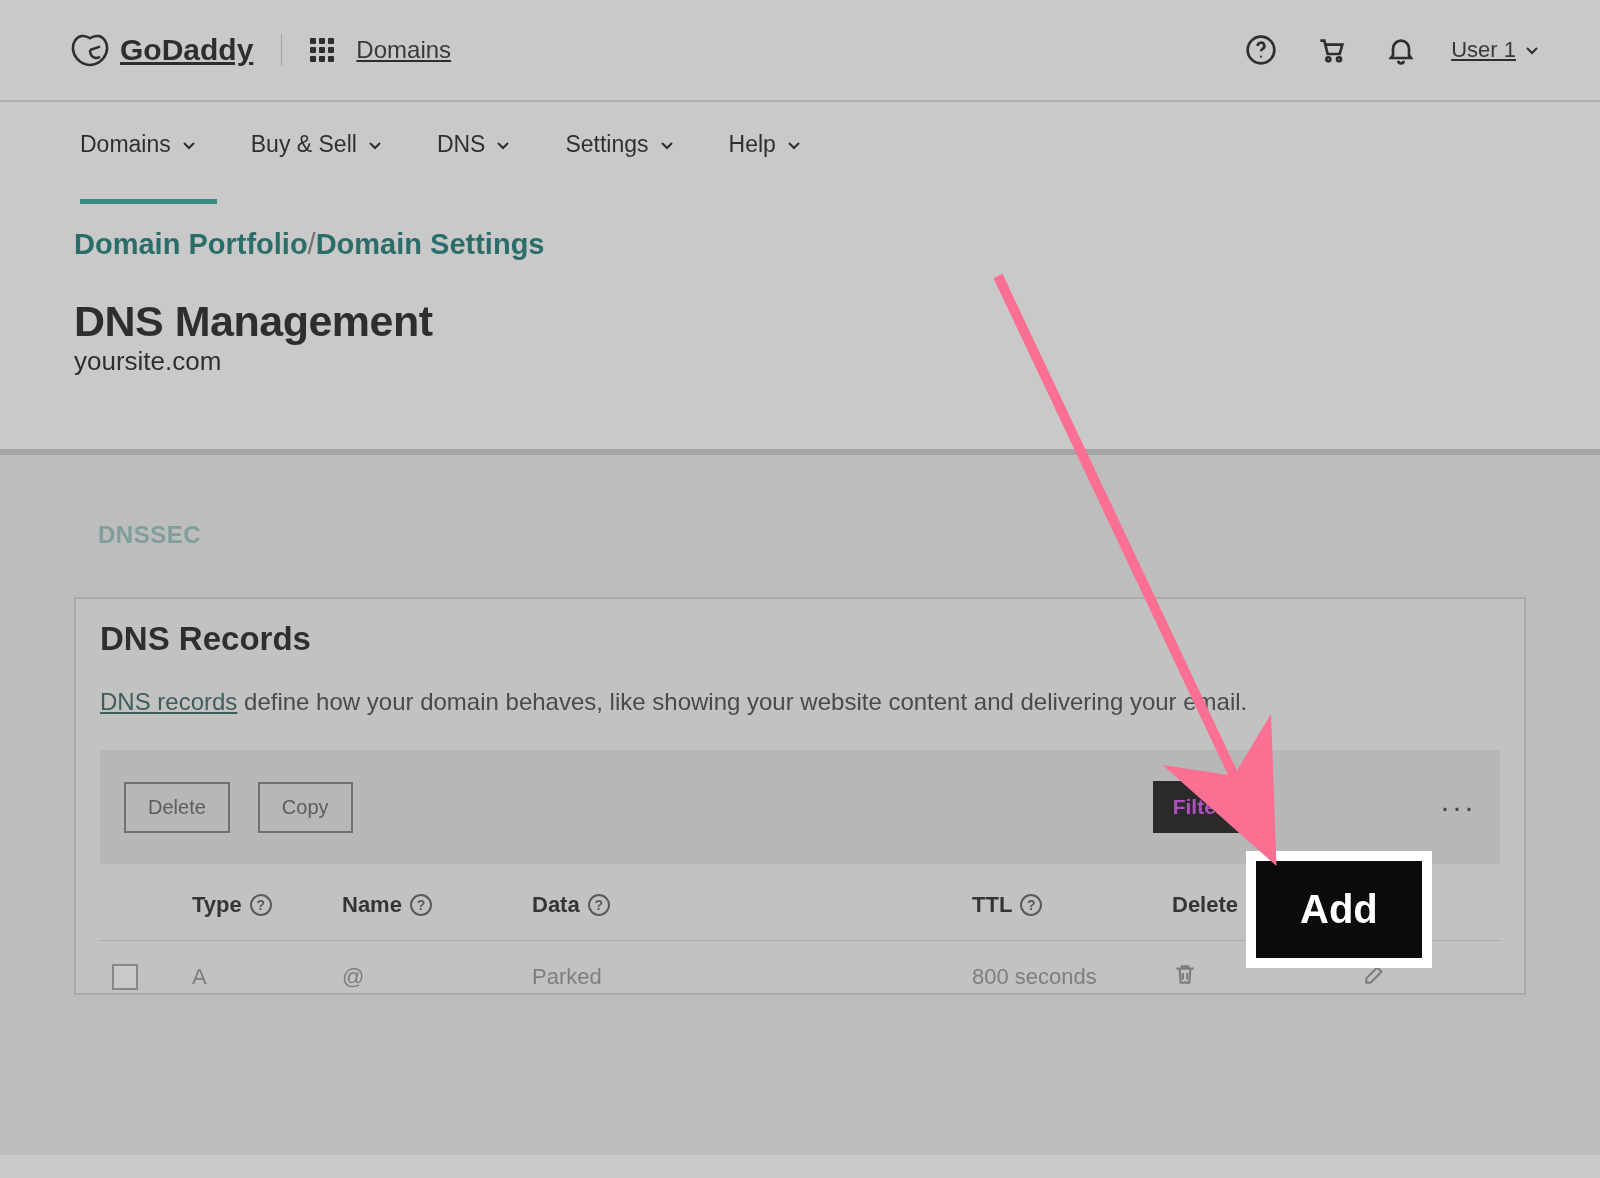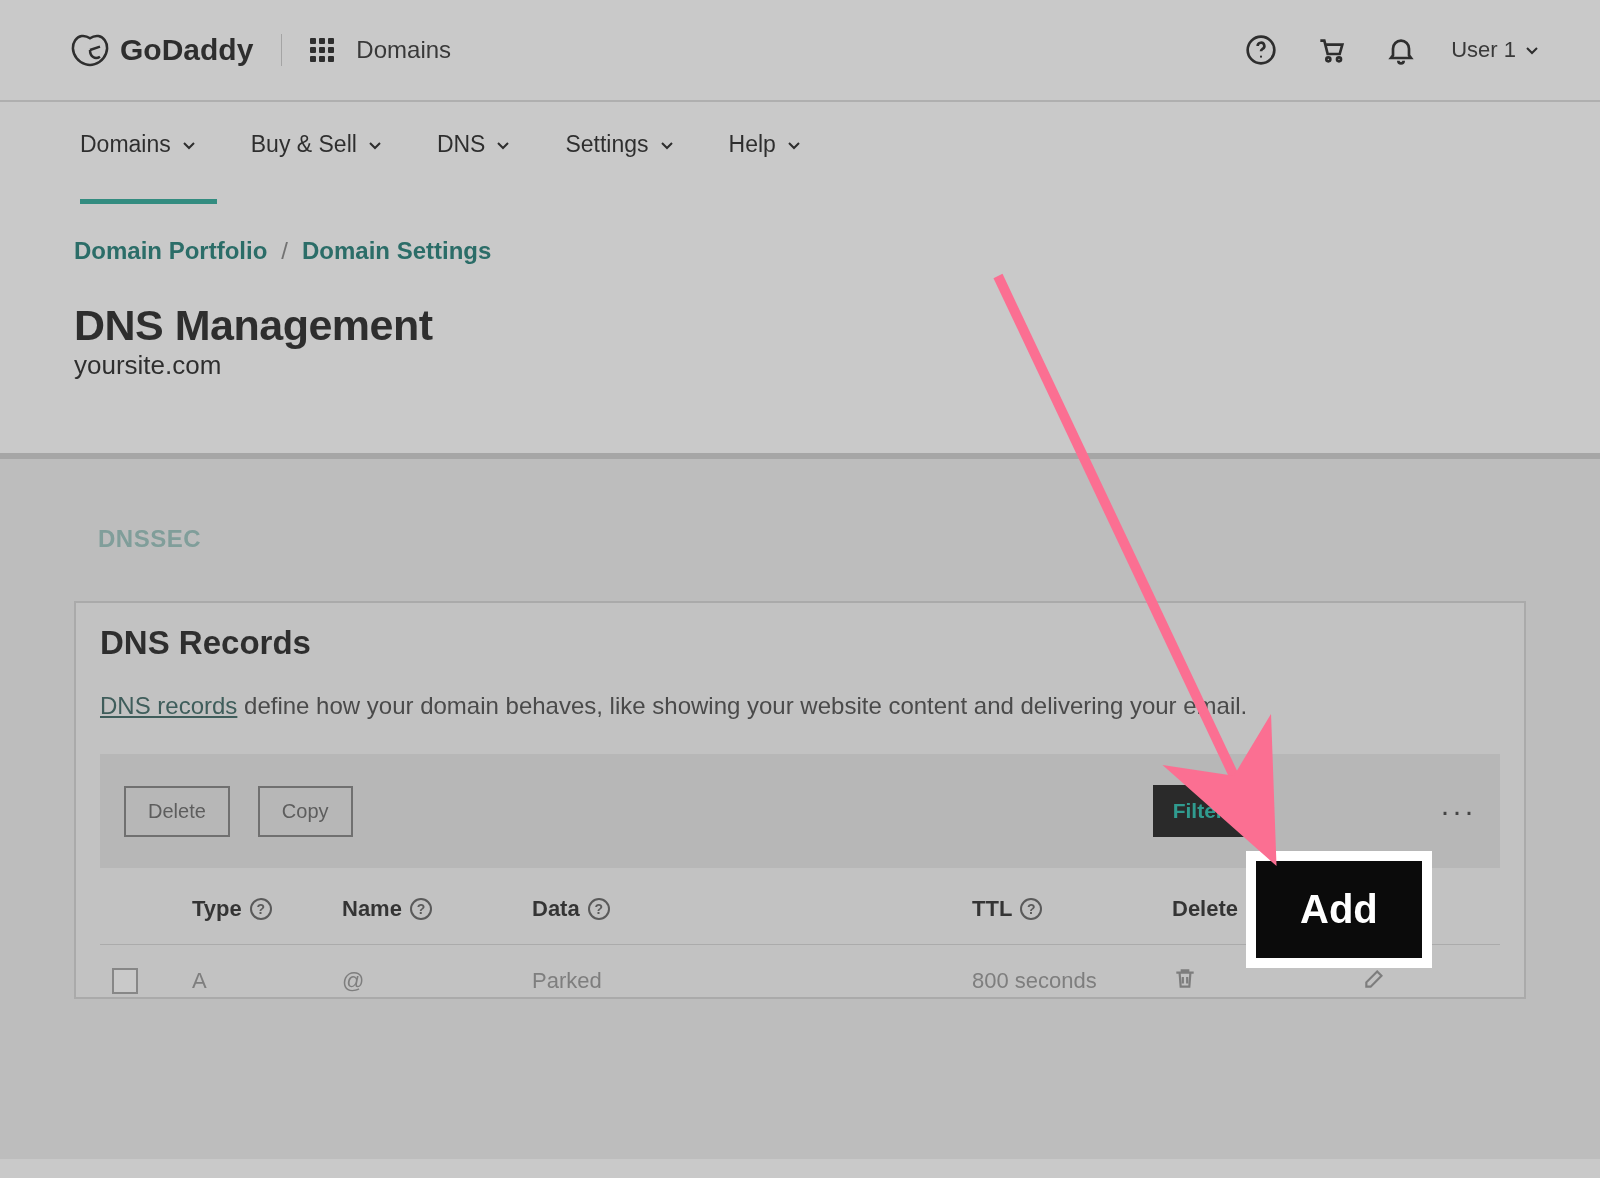--- a/index.html
+++ b/index.html
@@ -24,20 +24,21 @@
     z-index: 50;
   }
   
   .topbar {
     display: flex; align-items: center;
     height: 102px;
     padding: 0 60px 0 70px;
     border-bottom: 2px solid #d7d7d7;
     background: #fff;
     justify-content: space-between;
+    text-decoration: underline;
   }
   .topbar-left { display: flex; align-items: center; gap: 22px; }
   .logo { display: flex; align-items: center; gap: 10px; font-size: 30px; font-weight: 800; color: #111; }
   .logo svg { width: 40px; height: 36px; }
   .vsep { width: 1px; height: 32px; background: #c7c7c7; margin: 0 6px; }
   .grid-icon { width: 24px; height: 24px; display: grid; grid-template-columns: repeat(3,6px); grid-template-rows: repeat(3,6px); gap: 3px; }
   .grid-icon span { background: #111; border-radius: 1px; }
   .topbar-title { font-size: 24px; font-weight: 400; color: #222; }
   .topbar-right { display: flex; align-items: center; gap: 30px; }
   .icon-btn { display:flex; align-items:center; justify-content:center; width:40px; height:40px; cursor:pointer; }
@@ -58,21 +59,21 @@
     height:5px; background:#1aa18f;
   }
   .chev { width:16px; height:16px; }
 
   
   .head-area {
     background:#fff;
     padding: 40px 74px 72px 74px;
     border-bottom: 6px solid #c9c9c9;
   }
-  .breadcrumb { display:flex; gap:14px; font-size:24px; color:#0d726a; font-weight:600;margin-top:9px; }
+  .breadcrumb { display:flex; font-size:29px; color:#0d726a; font-weight:600; }
   .breadcrumb .sep { color:#7a7a7a; font-weight:400; }
   .page-title { font-size:43px; font-weight:700; color:#111; margin-top:36px; letter-spacing:-0.5px; }
   .domain-name { font-size:26px; color:#111; }
 
   
   .lower {
     background:#ededed;
     padding: 58px 74px 0 74px;
     min-height: 700px;
   }
@@ -95,21 +96,21 @@
     display:flex; align-items:center; justify-content:space-between;
     padding: 0 24px;
   }
   .toolbar-left { display:flex; gap:28px; }
   .outline-btn {
     border:2px solid #777; background:transparent; color:#5a5a5a;
     font-size:20px; padding: 12px 22px; cursor:pointer;
   }
   .toolbar-right { display:flex; align-items:center; gap:0; }
   .filter-btn {
-    background:#0b0b0b; color:#14b8a6; font-size:21px; font-weight:600;
+    background:#0b0b0b; color:#d946ef; font-size:21px; font-weight:600;
     padding: 14px 20px; display:flex; align-items:center; gap:10px;
     cursor:pointer;
   }
   .more-icon { margin-left: 170px; color:#333; font-size:30px; letter-spacing:2px; cursor:pointer; }
 
   
   .add-wrap {
     position:absolute;
     z-index: 100;
     left: 1248px; top: 853px;

